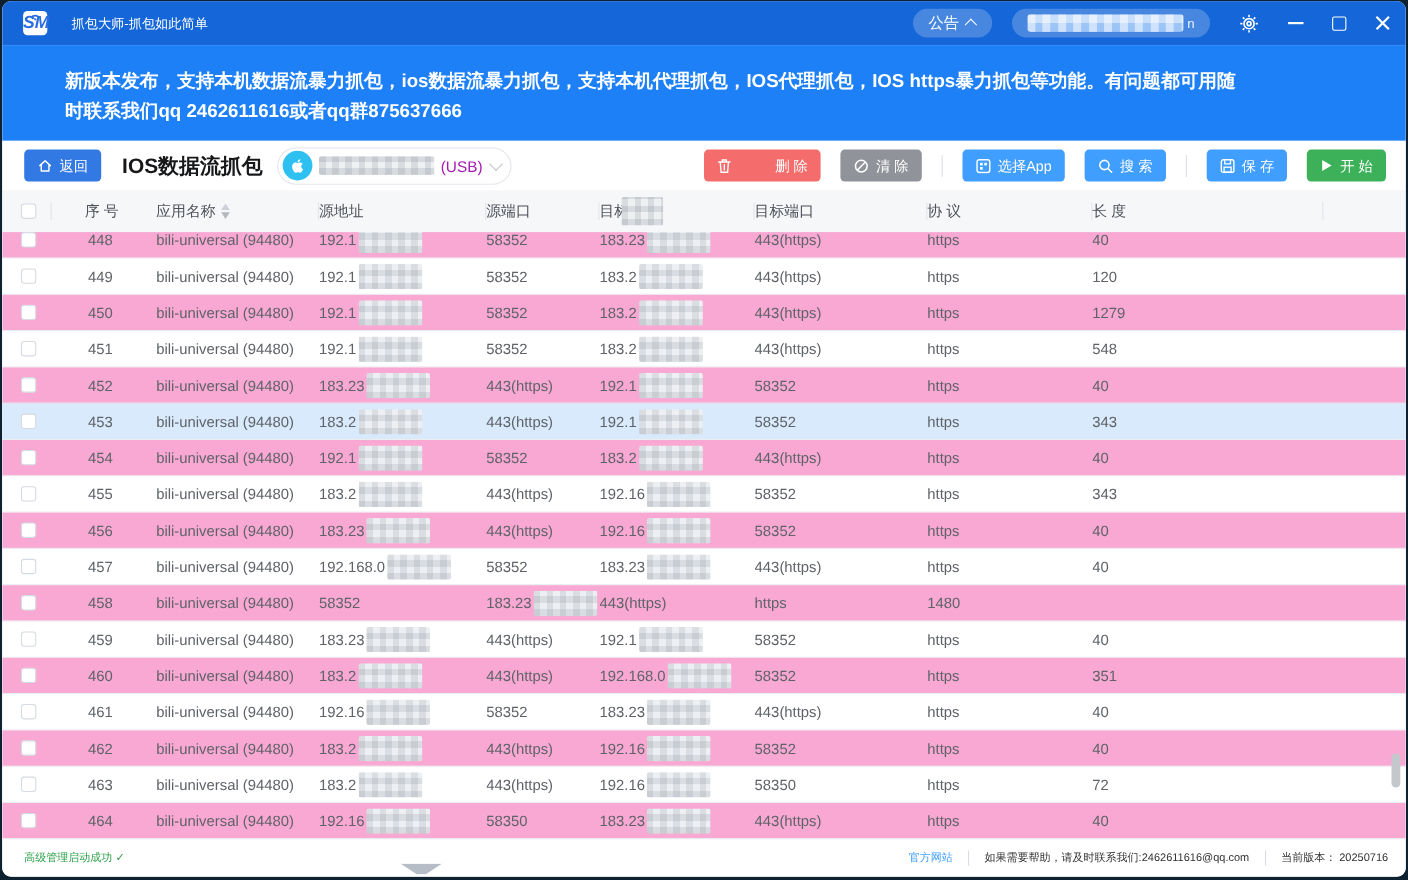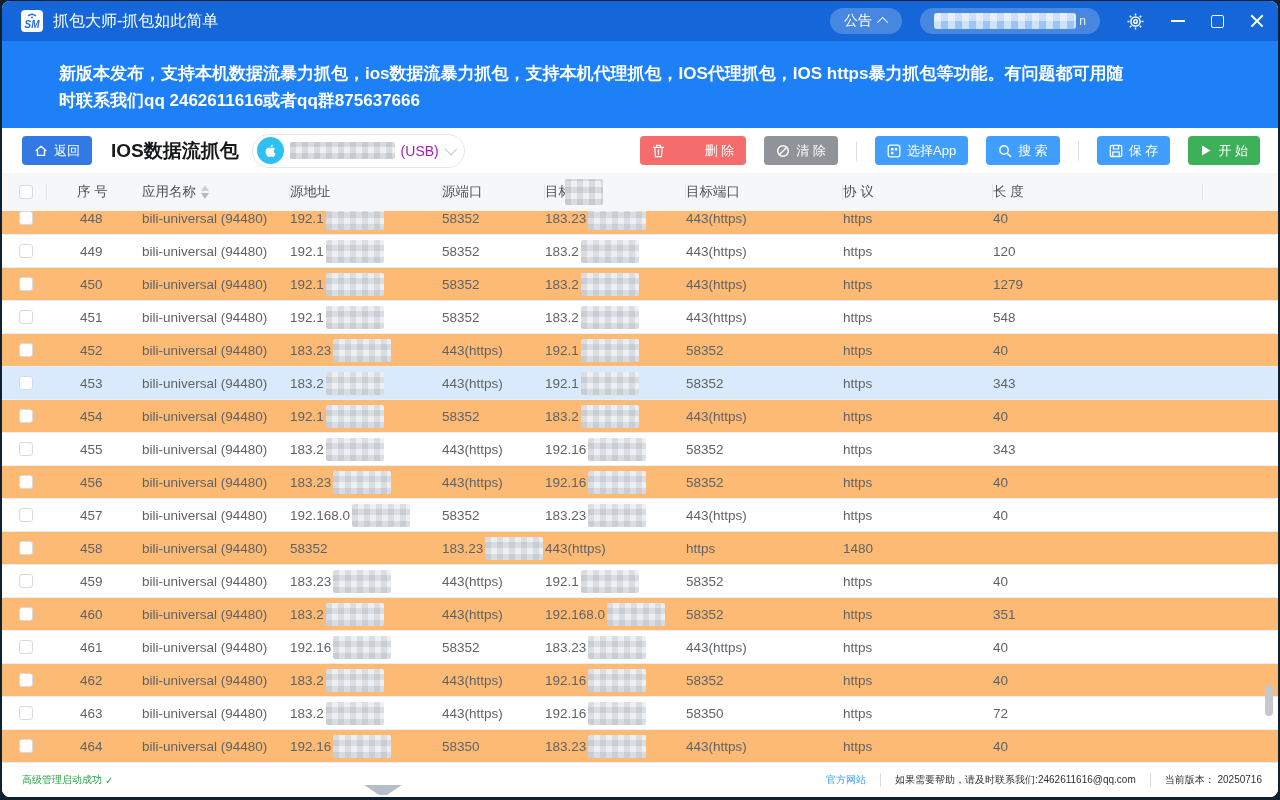--- a/index.html
+++ b/index.html
@@ -9,23 +9,23 @@
     font-family:"Liberation Sans","DejaVu Sans",sans-serif;
     -webkit-font-smoothing:antialiased;
   }
   .window{
     position:absolute;top:1px;left:2px;right:2px;bottom:3px;
     border-radius:8px;overflow:hidden;background:#fff;
   }
   
   .titlebar{position:absolute;top:0;left:0;right:0;height:40px;background:#1566d8;display:flex;align-items:center;}
   .logo{position:relative;width:22px;height:22px;background:#fff;border-radius:4px;margin-left:19px;flex:0 0 auto;}
-  .logo .sm{position:absolute;left:0;right:0;bottom:2px;text-align:center;font-size:10px;font-weight:bold;font-style:italic;color:#2b6de0;letter-spacing:0;}
+  .logo .sm{position:absolute;left:0;right:0;bottom:2px;text-align:right;font-size:16px;font-weight:bold;font-style:italic;color:#2b6de0;letter-spacing:0;}
   .logo svg{position:absolute;top:1px;left:5px;}
-  .apptitle{color:#fff;font-size:16px;margin-left:10px;}
+  .apptitle{color:#fff;font-size:12px;margin-left:22px;}
   .tb-right{margin-left:auto;display:flex;align-items:center;margin-right:14px;}
   .pill{height:26px;border-radius:14px;background:rgba(255,255,255,.22);display:flex;align-items:center;padding:0 14px;color:#fff;font-size:14px;cursor:default;}
   .pill.announce{gap:8px;}
   .chev-up{width:7px;height:7px;border-left:1.6px solid #fff;border-top:1.6px solid #fff;transform:rotate(45deg) translateY(2px);}
   .pill.account{margin-left:18px;width:152px;gap:3px;background:rgba(255,255,255,.22);}
   .mosaic-blue{flex:1;height:16px;border-radius:3px;background-image:
     repeating-linear-gradient(90deg, rgba(255,255,255,.5) 0 7px, rgba(255,255,255,0) 7px 14px),
     repeating-linear-gradient(0deg, #9cc4f7 0 8px, #cadffb 8px 16px);}
   .acct-tail{font-size:12px;color:#eaf2ff;}
   .tb-icon{color:#fff;margin-left:26px;display:flex;align-items:center;cursor:default;}
@@ -64,21 +64,21 @@
   .hc1{padding-left:30px;}
   .caret{display:inline-flex;flex-direction:column;margin-left:5px;gap:2px;}
   .caret .up{width:0;height:0;border-left:4.5px solid transparent;border-right:4.5px solid transparent;border-bottom:6px solid #ccd0d7;}
   .caret .dn{width:0;height:0;border-left:4.5px solid transparent;border-right:4.5px solid transparent;border-top:6px solid #b4b8bf;}
   .hdr-blur{position:absolute;left:563px;top:6px;width:38px;height:26px;z-index:4;border-radius:2px;background-image:
     repeating-linear-gradient(90deg, rgba(90,100,110,.14) 0 6px, rgba(255,255,255,0) 6px 12px),
     repeating-linear-gradient(0deg, #d7dbe0 0 6px, #eef0f2 6px 12px);}
   .tbody{position:absolute;top:210px;left:0;right:0;bottom:34px;overflow:hidden;background:#fff;}
   .rows{margin-top:-9px;}
   .trow{height:33px;box-sizing:border-box;border-bottom:1px solid #ebedf0;background:#fff;}
-  .trow.stripe{background:#fdba74;}
+  .trow.stripe{background:#f9a8d4;}
   .trow.selected{background:#d8eafc;}
   .trow .c{display:flex;align-items:center;height:32px;font-size:13.5px;color:#5f6368;white-space:nowrap;overflow:hidden;}
   .c.c0{padding-left:17px;} .c.c1{padding-left:33px;}
   .cell-mosaic{display:inline-block;width:58px;height:23px;margin-left:2px;border-radius:2px;background-image:
     repeating-linear-gradient(90deg, rgba(90,100,110,.13) 0 6px, rgba(255,255,255,0) 6px 12px),
     repeating-linear-gradient(0deg, #d9dde2 0 6px, #edeff2 6px 12px);}
   
   .footer{position:absolute;left:0;right:0;bottom:0;height:34px;background:#fff;border-top:1px solid #e6e9ee;display:flex;align-items:center;font-size:10px;z-index:2;}
   .status{color:#2aa047;margin-left:20px;display:flex;align-items:center;gap:3px;}
   .foot-right{margin-left:auto;display:flex;align-items:center;gap:14px;margin-right:16px;color:#303133;}

